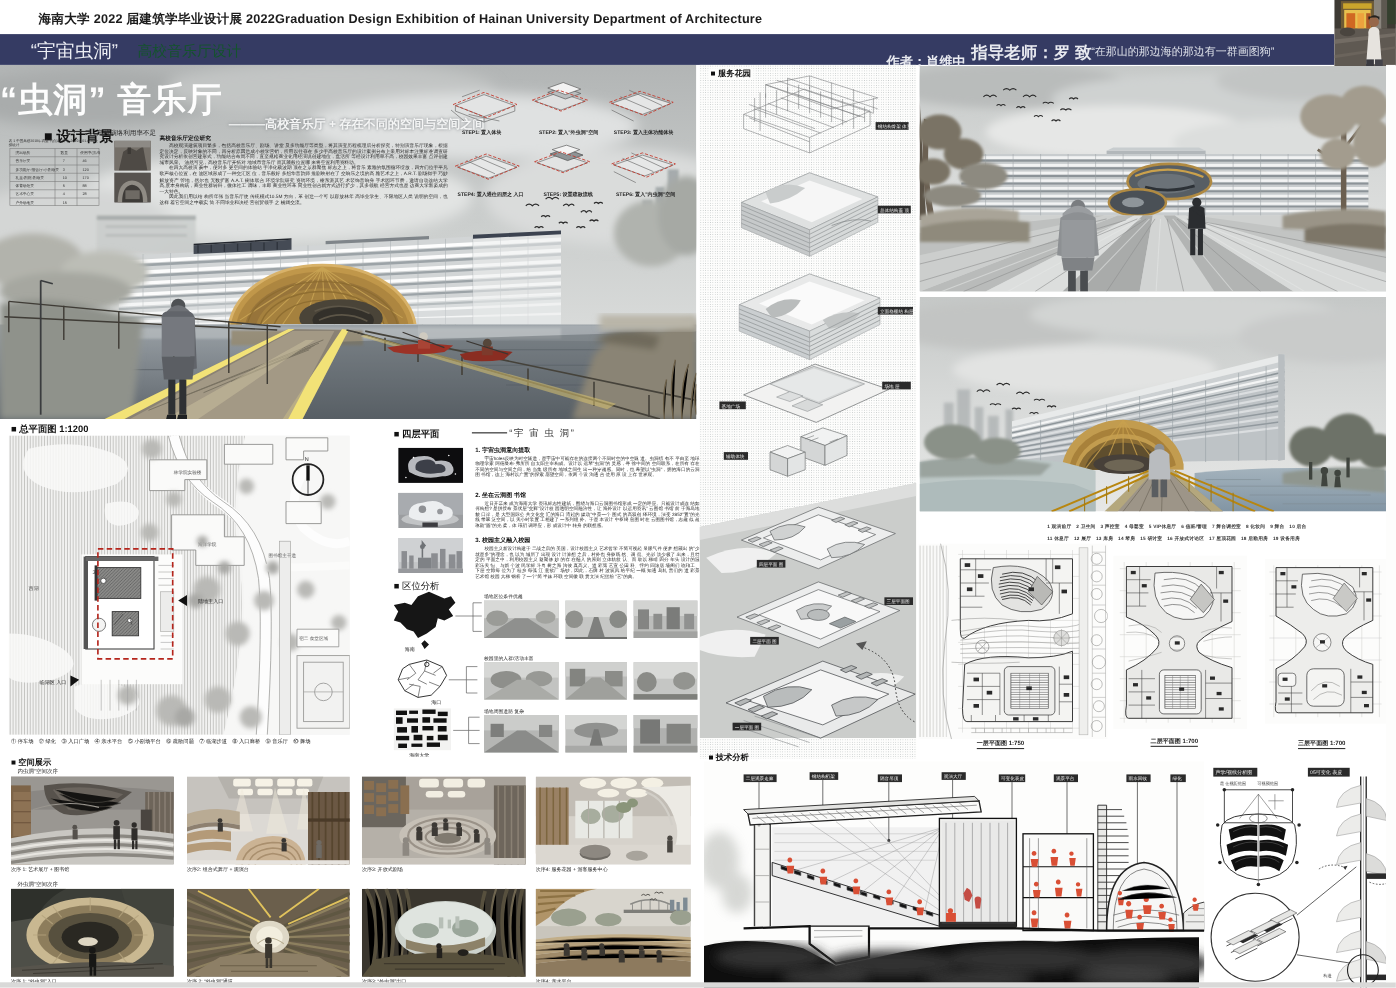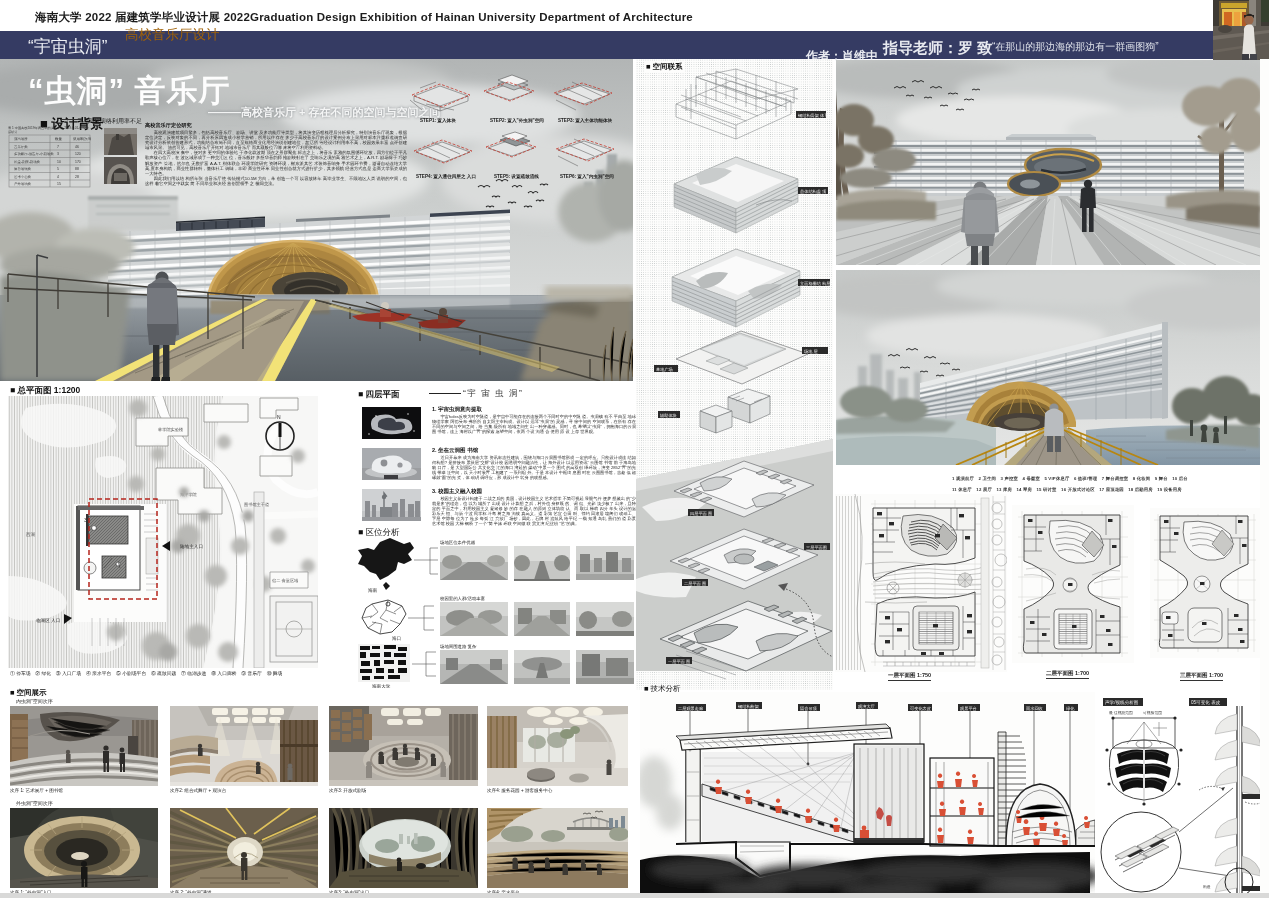--- a/index.html
+++ b/index.html
@@ -9,21 +9,21 @@
 <body>
 
 <div class="abs" style="left:0;top:0;width:1269px;height:31px;background:#fff"></div>
 
 <div class="abs" style="left:35px;top:10px;font-size:11.5px;font-weight:bold;color:#1c1c1c;letter-spacing:0.2px">海南大学 2022 届建筑学毕业设计展 2022Graduation Design Exhibition of Hainan University Department of Architecture</div>
 
 <div class="abs" style="left:0;top:31px;width:1213px;height:28px;background:#353b63"></div>
 
 <div class="abs" style="left:28px;top:35px;font-size:17px;color:#eceef4">“宇宙虫洞”</div>
 
-<div class="abs" style="left:125px;top:26px;font-size:13.5px;color:#a16207">高校音乐厅设计</div>
+<div class="abs" style="left:125px;top:38px;font-size:13.5px;color:#14532d">高校音乐厅设计</div>
 
 <div class="abs" style="left:806px;top:48px;font-size:12px;font-weight:bold;color:#e8eaf0">作者：肖维中</div>
 
 <div class="abs" style="left:883px;top:39px;font-size:15px;font-weight:bold;color:#e8eaf0">指导老师：罗 致</div>
 
 <div class="abs" style="left:992px;top:40px;font-size:10px;color:#dfe2ea">“在那山的那边海的那边有一群画图狗”</div>
 
 <div class="abs" style="left:1213px;top:0;width:56px;height:60px;overflow:hidden">
 <svg width="56" height="60" viewBox="0 0 56 60">
 <rect width="56" height="60" fill="#56504a"></rect>
@@ -261,21 +261,21 @@
         <rect x="584" y="123" width="9" height="26"></rect>
 </g>
 
 <g filter="url(#blur3)">
 <ellipse cx="592" cy="153" rx="34" ry="30" fill="#b0b3ae"></ellipse>
 <ellipse cx="624" cy="137" rx="26" ry="36" fill="#a6a9a4"></ellipse>
 </g>
 </svg>
 </div>
 
-<div class="abs" style="left:28px;top:70px;font-size:31px;font-weight:bold;color:#fdfdfd;letter-spacing:1px">“虫洞”&nbsp;音乐厅</div>
+<div class="abs" style="left:0;top:70px;font-size:31px;font-weight:bold;color:#fdfdfd;letter-spacing:1px">“虫洞”&nbsp;音乐厅</div>
 
 <div class="abs" style="left:208px;top:105px;font-size:11px;font-weight:bold;color:#f4f5f5;text-shadow:0 0 3px rgba(110,115,120,0.85)">———高校音乐厅 + 存在不同的空间与空间之间</div>
 
 <div class="abs" style="left:40px;top:115px;font-size:13px;font-weight:bold;color:#111">■ 设计背景</div>
 
 <div class="abs" style="left:60px;top:117px;font-size:6px;color:#222"><span style="display:inline-block;width:22px;border-top:1px solid #333;vertical-align:3px"></span>—高校演络利用率不足</div>
 
 <div class="abs" style="left:8px;top:126px;width:83px;height:58px">
 <div style="font-size:3.2px;color:#333">表 1 中国高校2019年调查中的演艺中心 2019.6.01-6.30数据统计</div>
 <svg width="83" height="54" viewBox="0 0 83 54">
@@ -692,21 +692,21 @@
           <rect x="6" y="4" width="18" height="22" fill="#777876"></rect>
           <rect x="30" y="8" width="22" height="18" fill="#828380"></rect>
           <rect y="28" width="58" height="6" fill="#969794"></rect>
 </g>
 </g>
 </svg>
 </div>
 
 <div class="abs speck" style="left:636px;top:59px;width:197px;height:631px;background-color:#fdfdfc"></div>
 
-<div class="abs" style="left:644px;top:62px;font-size:7.5px;font-weight:bold;color:#111;background:#fdfdfc;padding:0 2px">■ 空间联系</div>
+<div class="abs" style="left:644px;top:62px;font-size:7.5px;font-weight:bold;color:#111;background:#fdfdfc;padding:0 2px">■ 服务花园</div>
 
 <div class="abs" style="left:636px;top:59px;width:197px;height:631px">
 <svg width="197" height="631" viewBox="0 0 197 631">
 <defs>
 <linearGradient id="slabg" x1="0" y1="0" x2="0" y2="1">
 <stop offset="0" stop-color="#e9eaea"></stop>
           <stop offset="0.6" stop-color="#b9bcbd"></stop>
           <stop offset="1" stop-color="#8f9394"></stop>
 </linearGradient>
 <filter id="mblur">
@@ -1748,21 +1748,21 @@
 <g stroke="#44423e" stroke-width="0.8" fill="none">
 <path d="M96 6 q2 -2 4 0 q2 -2 4 0"></path>
         <path d="M108 4 q2 -2 4 0 q2 -2 4 0"></path>
         <path d="M104 10 q2 -2 3 0 q2 -2 3 0"></path>
 </g>
 </svg>
 </div>
 
 <div class="abs" style="left:487px;top:890px;font-size:4.6px;color:#222">次序4:  亲水平台</div>
 
-<div class="abs" style="left:644px;top:684px;font-size:7.5px;font-weight:normal;color:#111">■ 技术分析</div>
+<div class="abs" style="left:644px;top:684px;font-size:7.5px;font-weight:bold;color:#111">■ 技术分析</div>
 
 <div class="abs" style="left:640px;top:692px;width:455px;height:206px">
 <svg width="455" height="206" viewBox="0 0 455 206">
 <defs>
 <filter id="smokeb">
           <feGaussianBlur stdDeviation="5"></feGaussianBlur>
         </filter>
 <pattern id="roofh" width="4" height="4" patternUnits="userSpaceOnUse">
 <rect width="4" height="4" fill="#f2f2f1"></rect>
           <path d="M0 4 L4 0" stroke="#777" stroke-width="0.5"></path>

